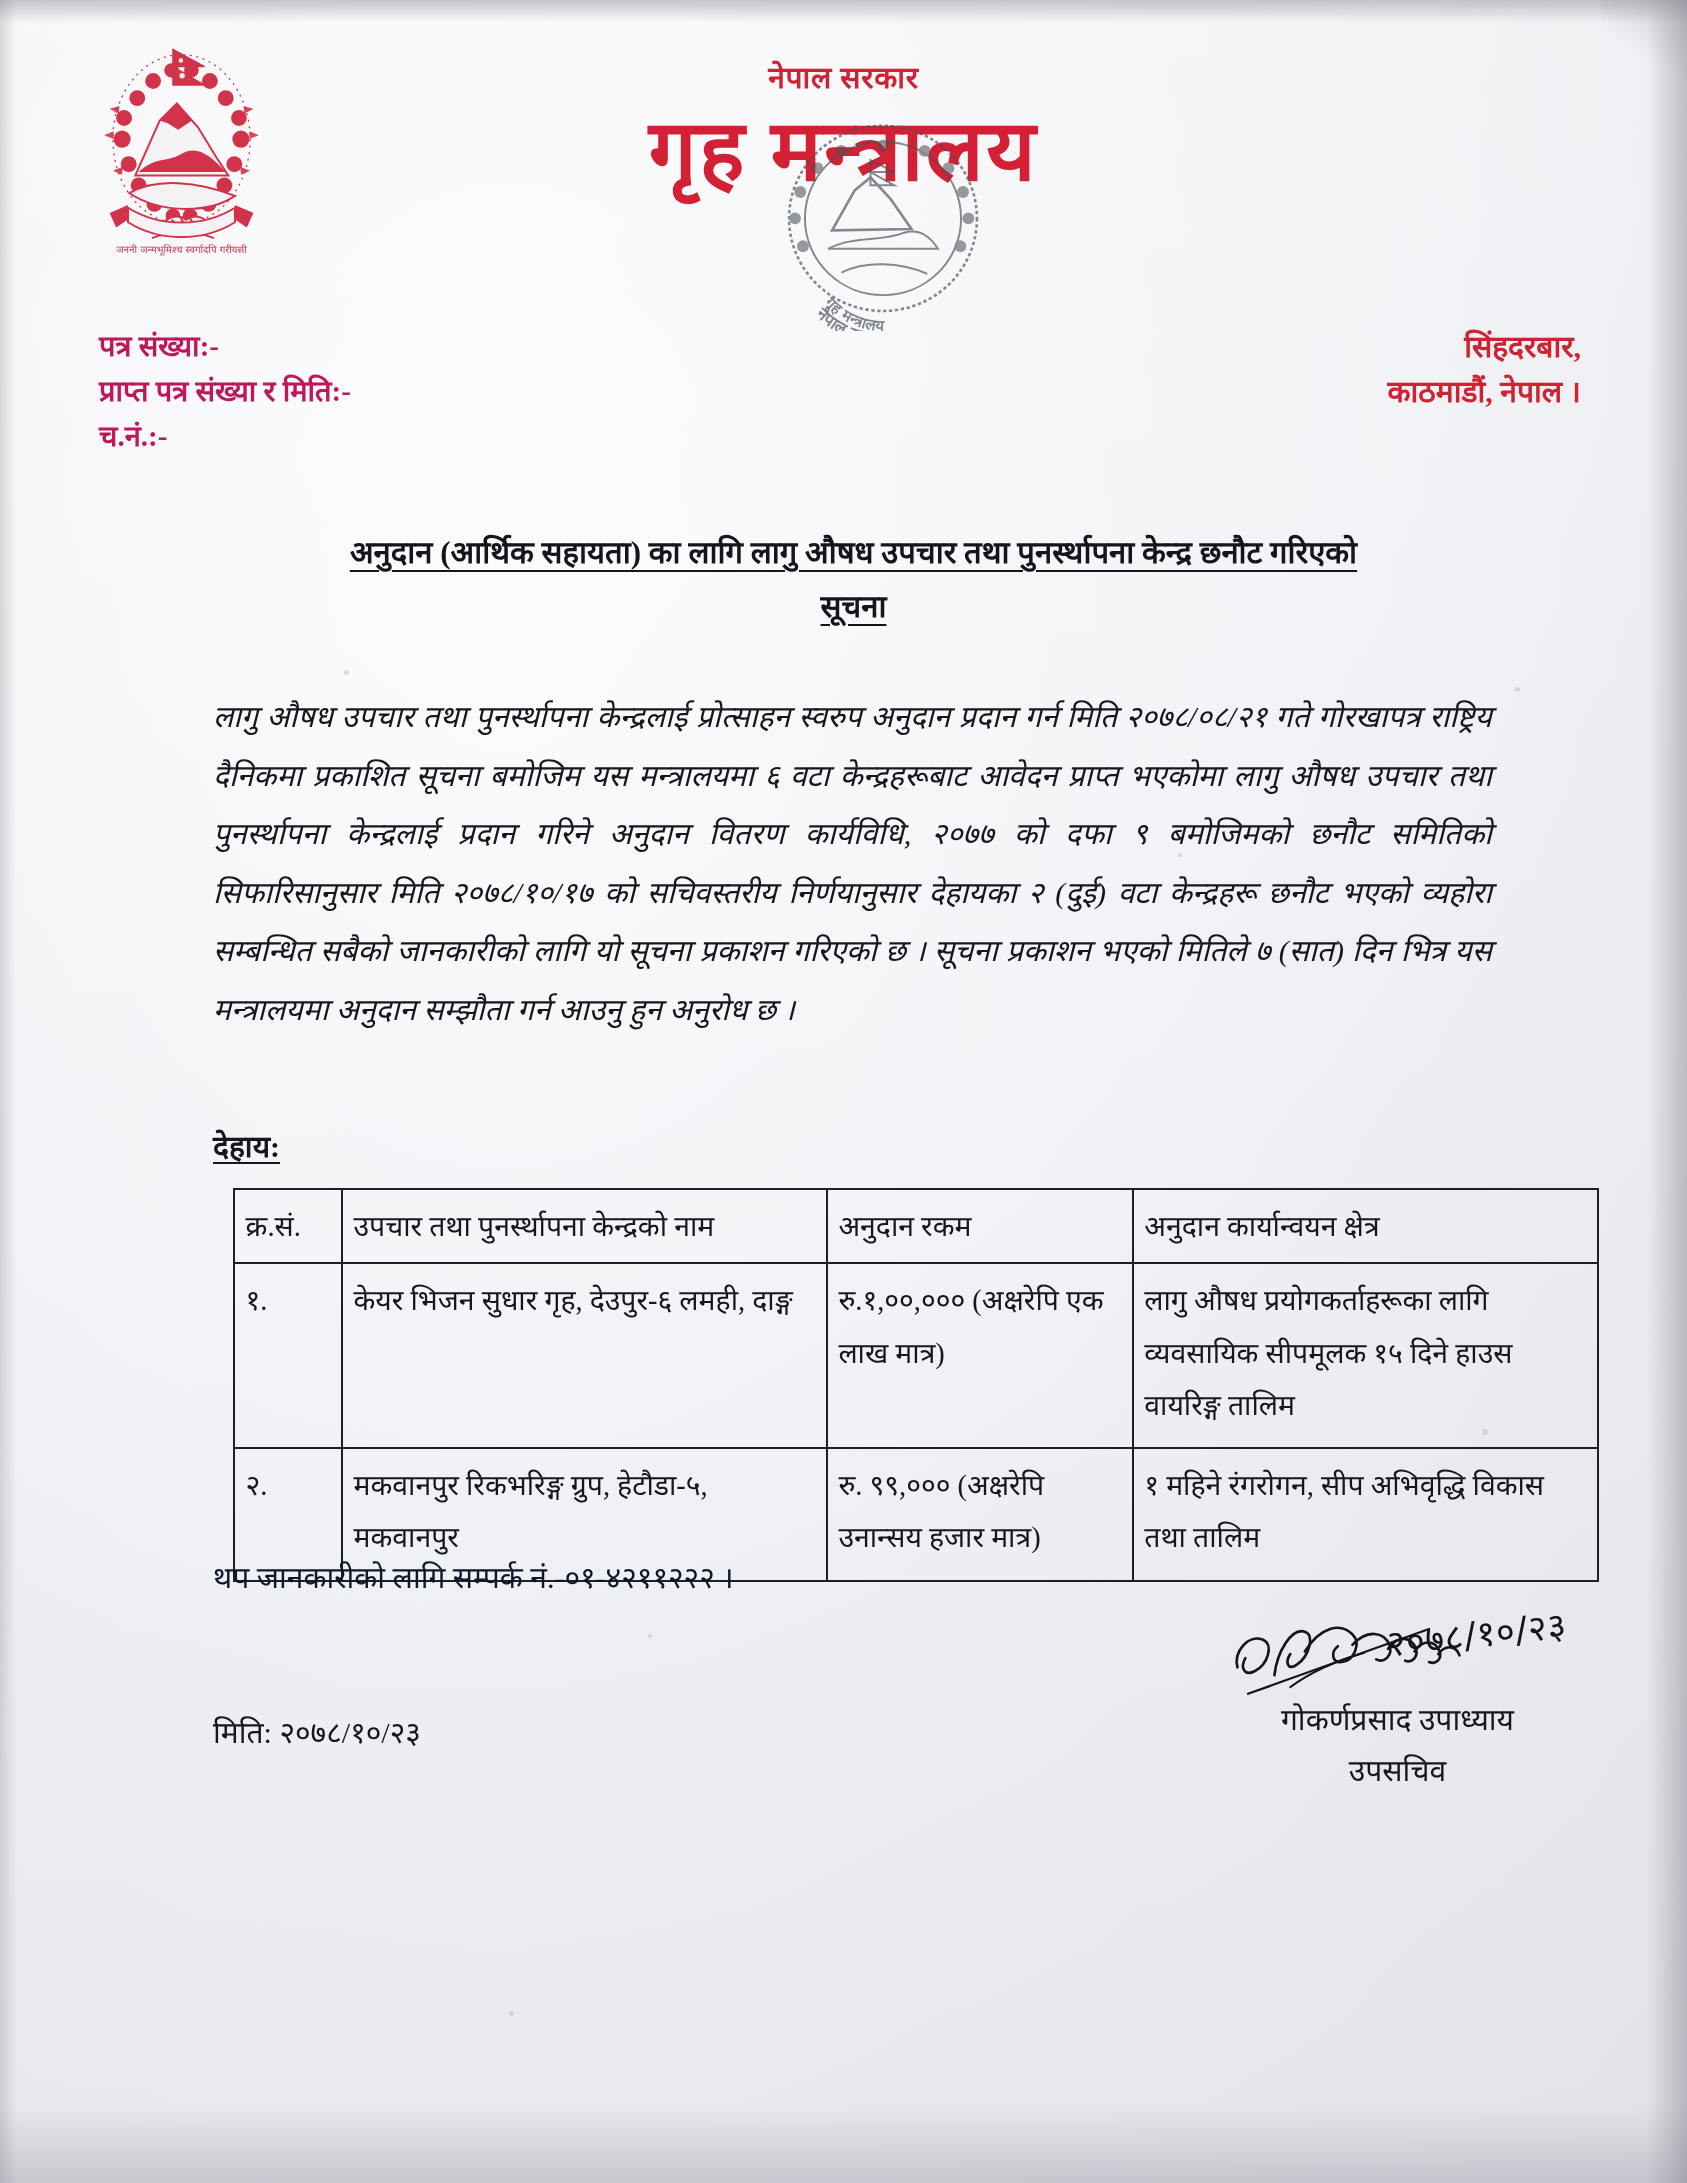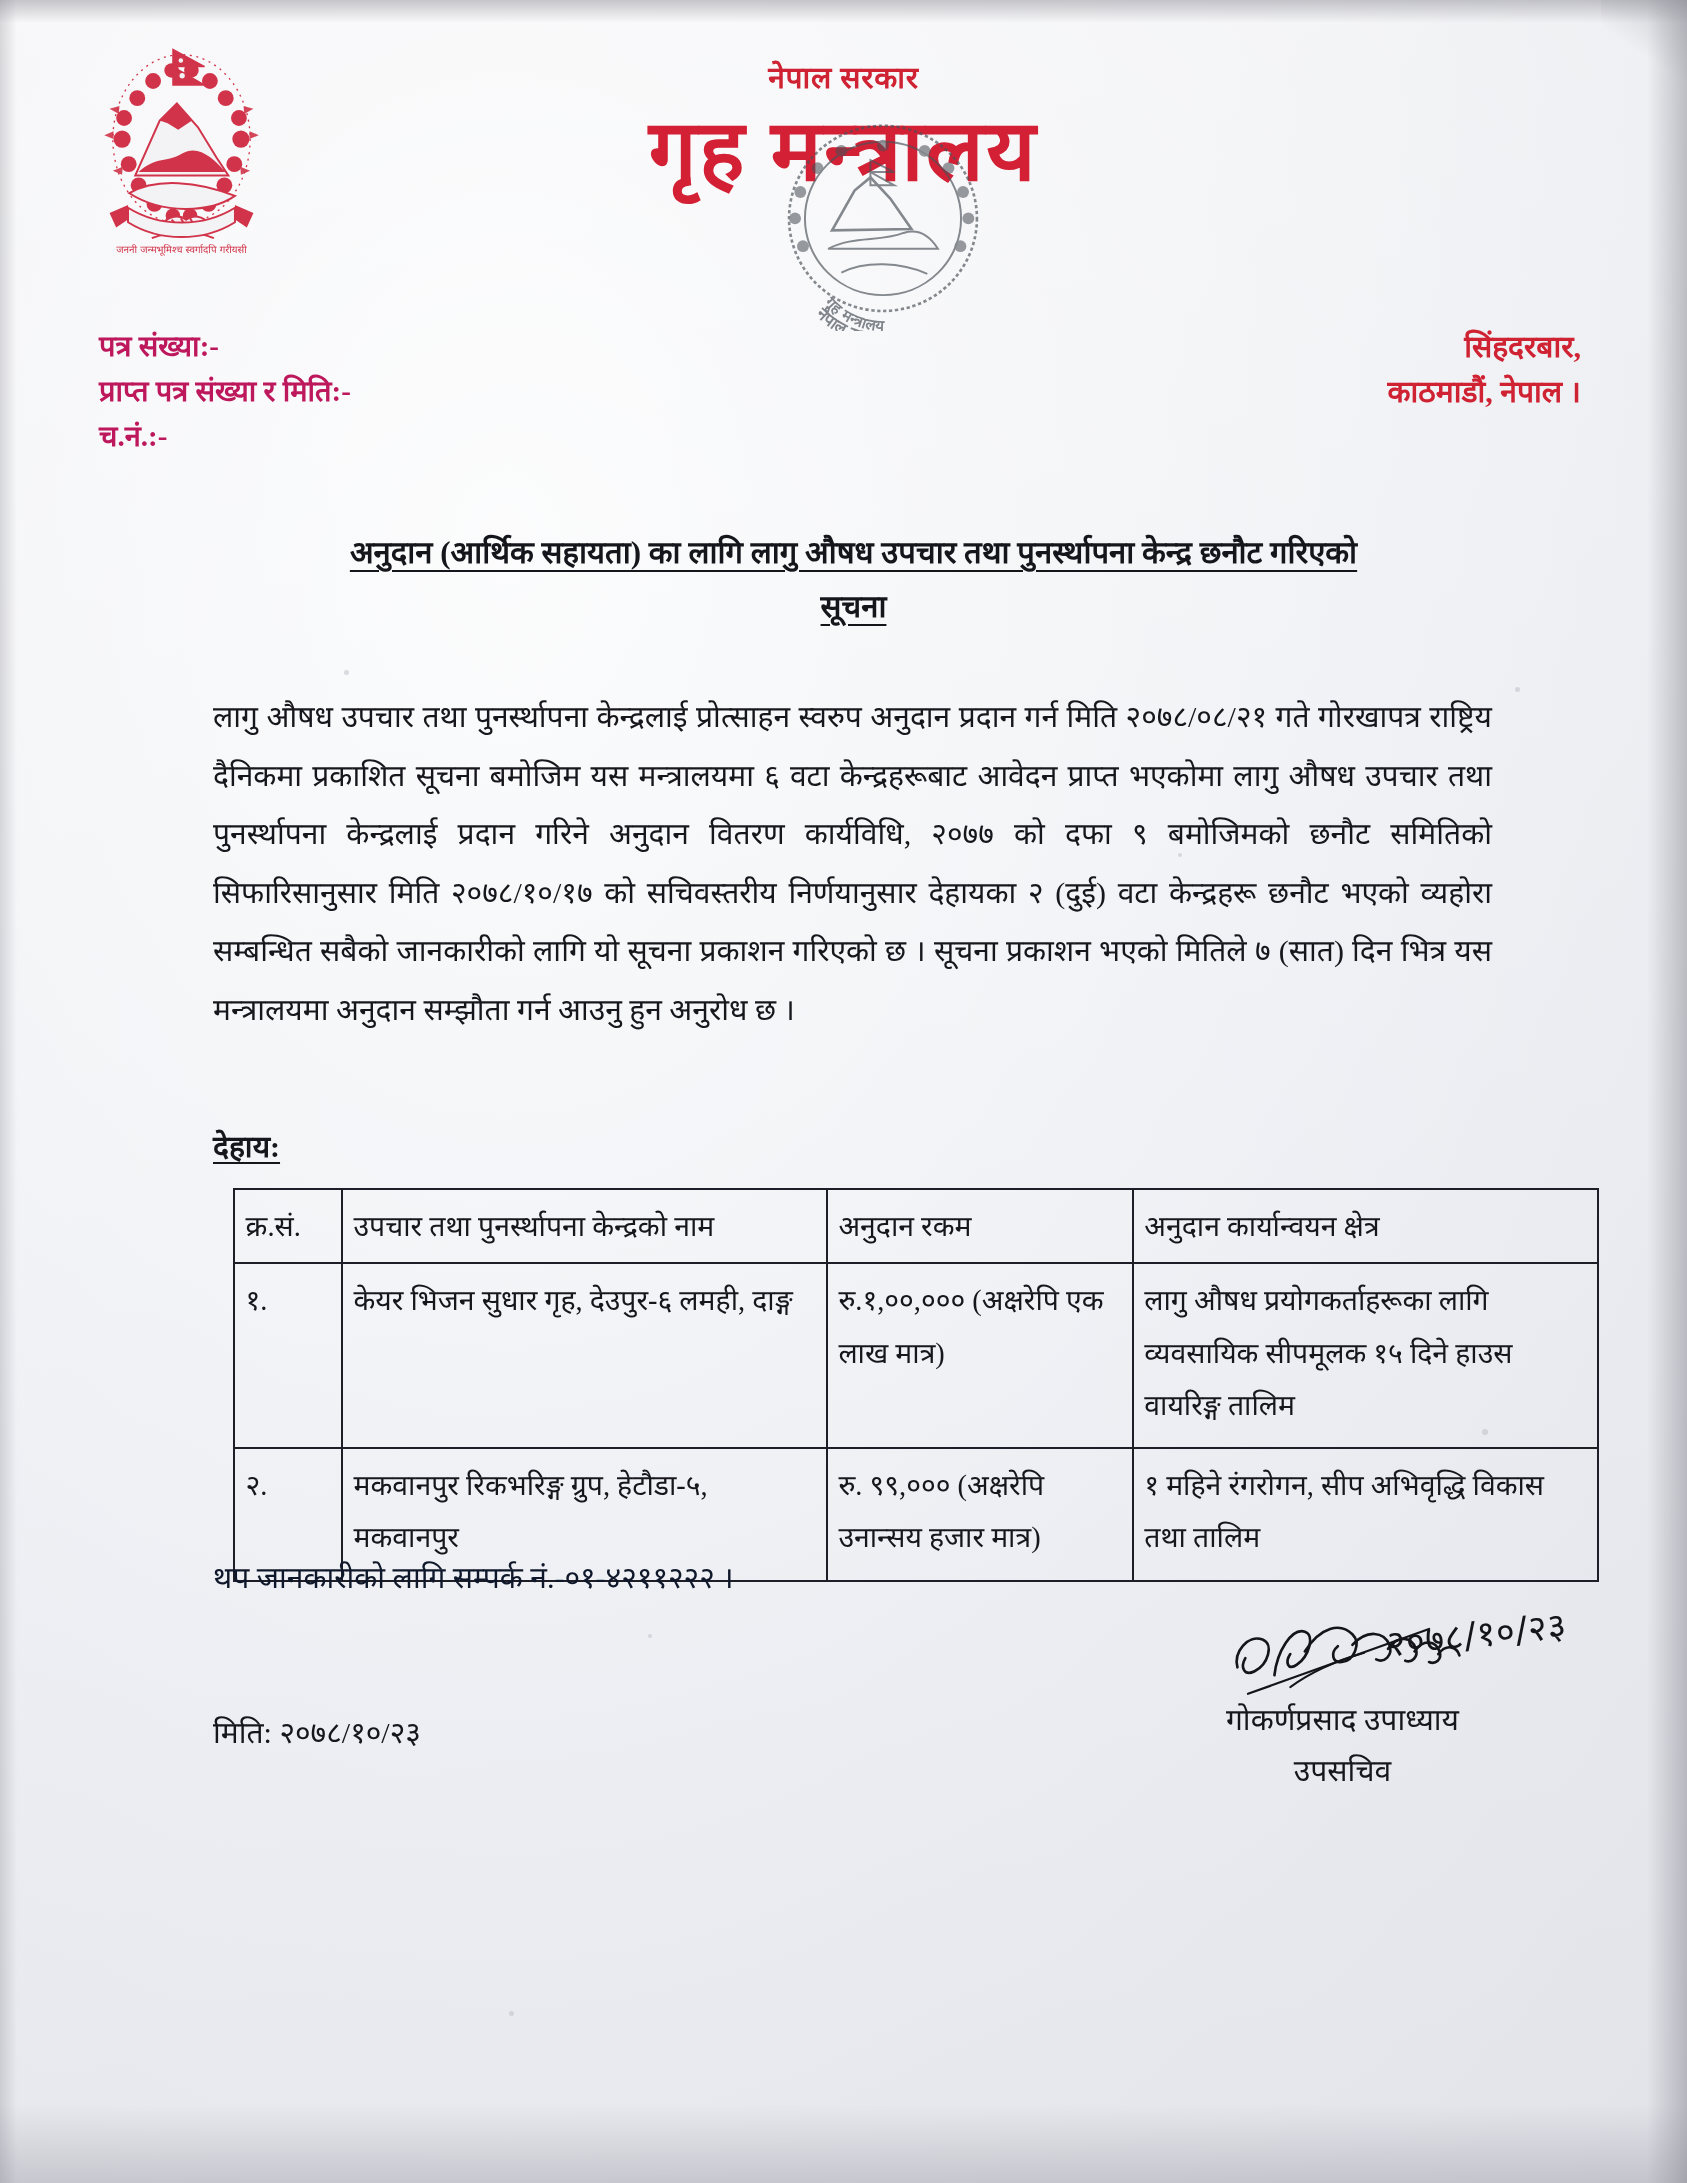--- a/index.html
+++ b/index.html
@@ -146,20 +146,21 @@
   .body-text {
     position: absolute;
     left: 213px;
     right: 195px;
     top: 688px;
     color: #16161c;
     font-size: 30px;
     line-height: 1.95;
     text-align: justify;
     text-justify: inter-word;
+    font-style: italic;
   }
   .dehaya {
     position: absolute;
     left: 213px;
     top: 1125px;
     color: #16161c;
     font-size: 30px;
     font-weight: 600;
     text-decoration: underline;
     text-underline-offset: 5.3px;
@@ -205,21 +206,21 @@
   }
   .date-line {
     position: absolute;
     left: 213px;
     top: 1711px;
     color: #16161c;
     font-size: 30px;
   }
   .sign-block {
     position: absolute;
-    left: 1111px;
+    left: 1166px;
     top: 1694px;
     width: 463px;
     text-align: center;
     color: #16161c;
     font-size: 30px;
     line-height: 1.7;
   }
   .signature {
     position: absolute;
     left: 1211px;

